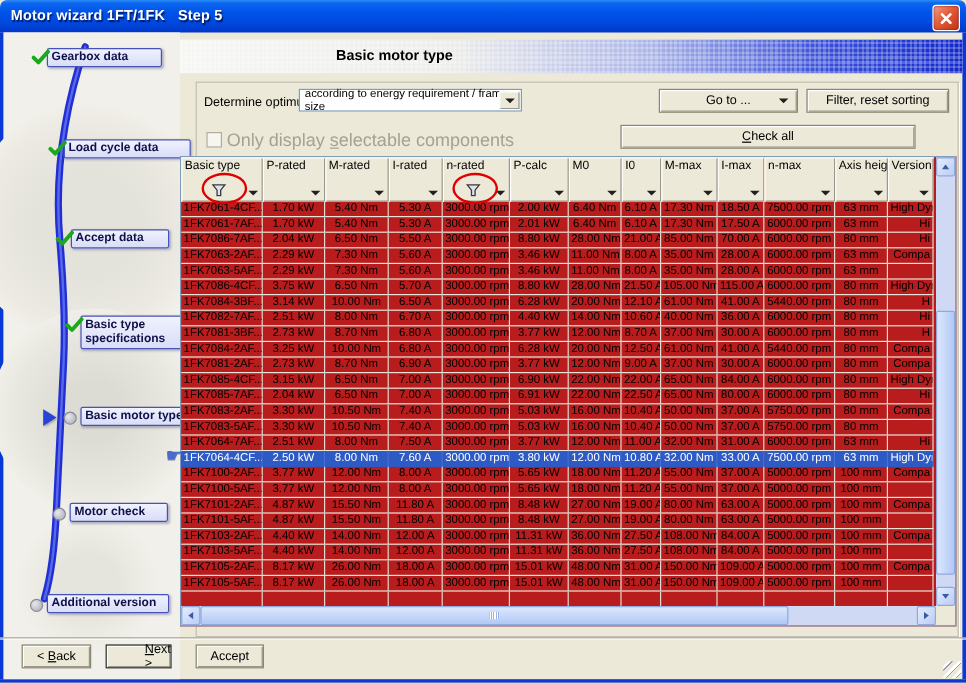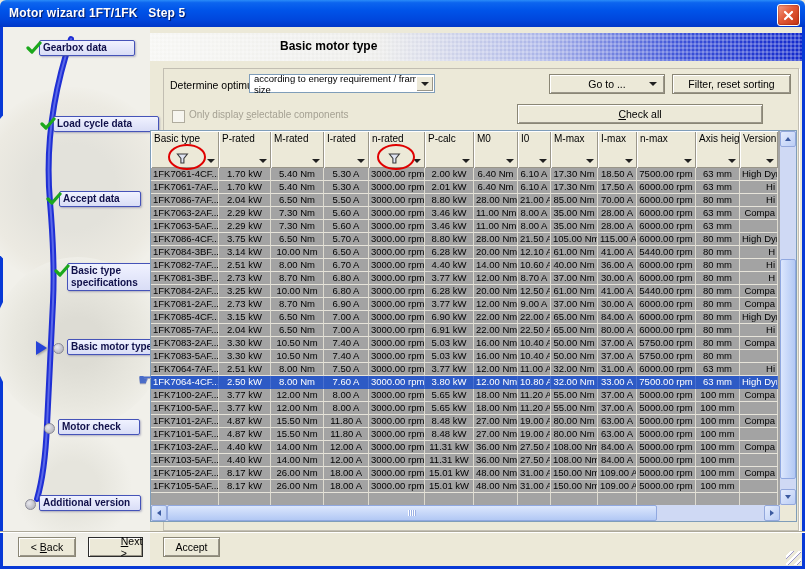--- a/index.html
+++ b/index.html
@@ -57,24 +57,24 @@
   .combo{left:249px;top:74px;width:186px;height:19px;background:#fff;border:1px solid #7f9db9;
     font-size:9.5px;display:flex;align-items:center;padding-left:4px;box-sizing:border-box;}
   .combo-btn{right:1px;top:1px;width:17px;height:15px;background:#ece9d8;position:absolute;
     box-shadow:inset 1px 1px 0 #fff,inset -1px -1px 0 #9a9689;display:flex;align-items:center;justify-content:center;}
   .tri-down{width:0;height:0;border-left:4px solid transparent;border-right:4px solid transparent;
     border-top:4px solid #202020;}
   .btn{background:#ece9d8;border:1px solid #8a8675;box-shadow:inset 1px 1px 0 #fff,inset -1px -1px 0 #9a9689;
     font-size:10.5px;color:#000;display:flex;align-items:center;justify-content:center;box-sizing:border-box;}
   .btn.default{border:1px solid #2c2c2c;padding-left:32px;}
   .checkbox{left:172px;top:110px;width:11px;height:11px;background:#f6f5ef;border:1px solid #b0ac9e;}
-  .check-label{left:189px;top:109px;font-size:10px;color:#a5a193;}
-
-  
-  .grid{left:150px;top:130px;width:647px;height:392px;background:#a3a3a3;border:1px solid #7f9db9;box-sizing:border-box;}
+  .check-label{left:189px;top:109px;font-size:15px;color:#a5a193;}
+
+  
+  .grid{left:150px;top:130px;width:647px;height:392px;background:#b91c1c;border:1px solid #7f9db9;box-sizing:border-box;}
   .ghead{left:0;top:0;height:37px;display:flex;}
   .hcell{position:relative;box-sizing:border-box;background:#ece9d8;height:37px;
     box-shadow:inset 1px 1px 0 #fff,inset -1px -1px 0 #9a9689;flex:none;}
   .hcell .hlabel{position:absolute;left:3px;top:2px;font-size:10px;color:#000;white-space:nowrap;overflow:hidden;max-width:95%;}
   .hcell .harrow{position:absolute;right:4px;bottom:5px;}
   .hcell .funnel{position:absolute;left:50%;bottom:4px;transform:translateX(-70%);}
   .gbody{left:0;top:37px;width:629px;}
   .grow{display:flex;height:13px;}
   .gcell{flex:none;box-sizing:border-box;border-right:1px solid #dedbd0;border-bottom:1px solid #e7e4da;
     font-size:9.5px;color:#000;white-space:nowrap;overflow:hidden;line-height:12px;padding:0 2px;}

